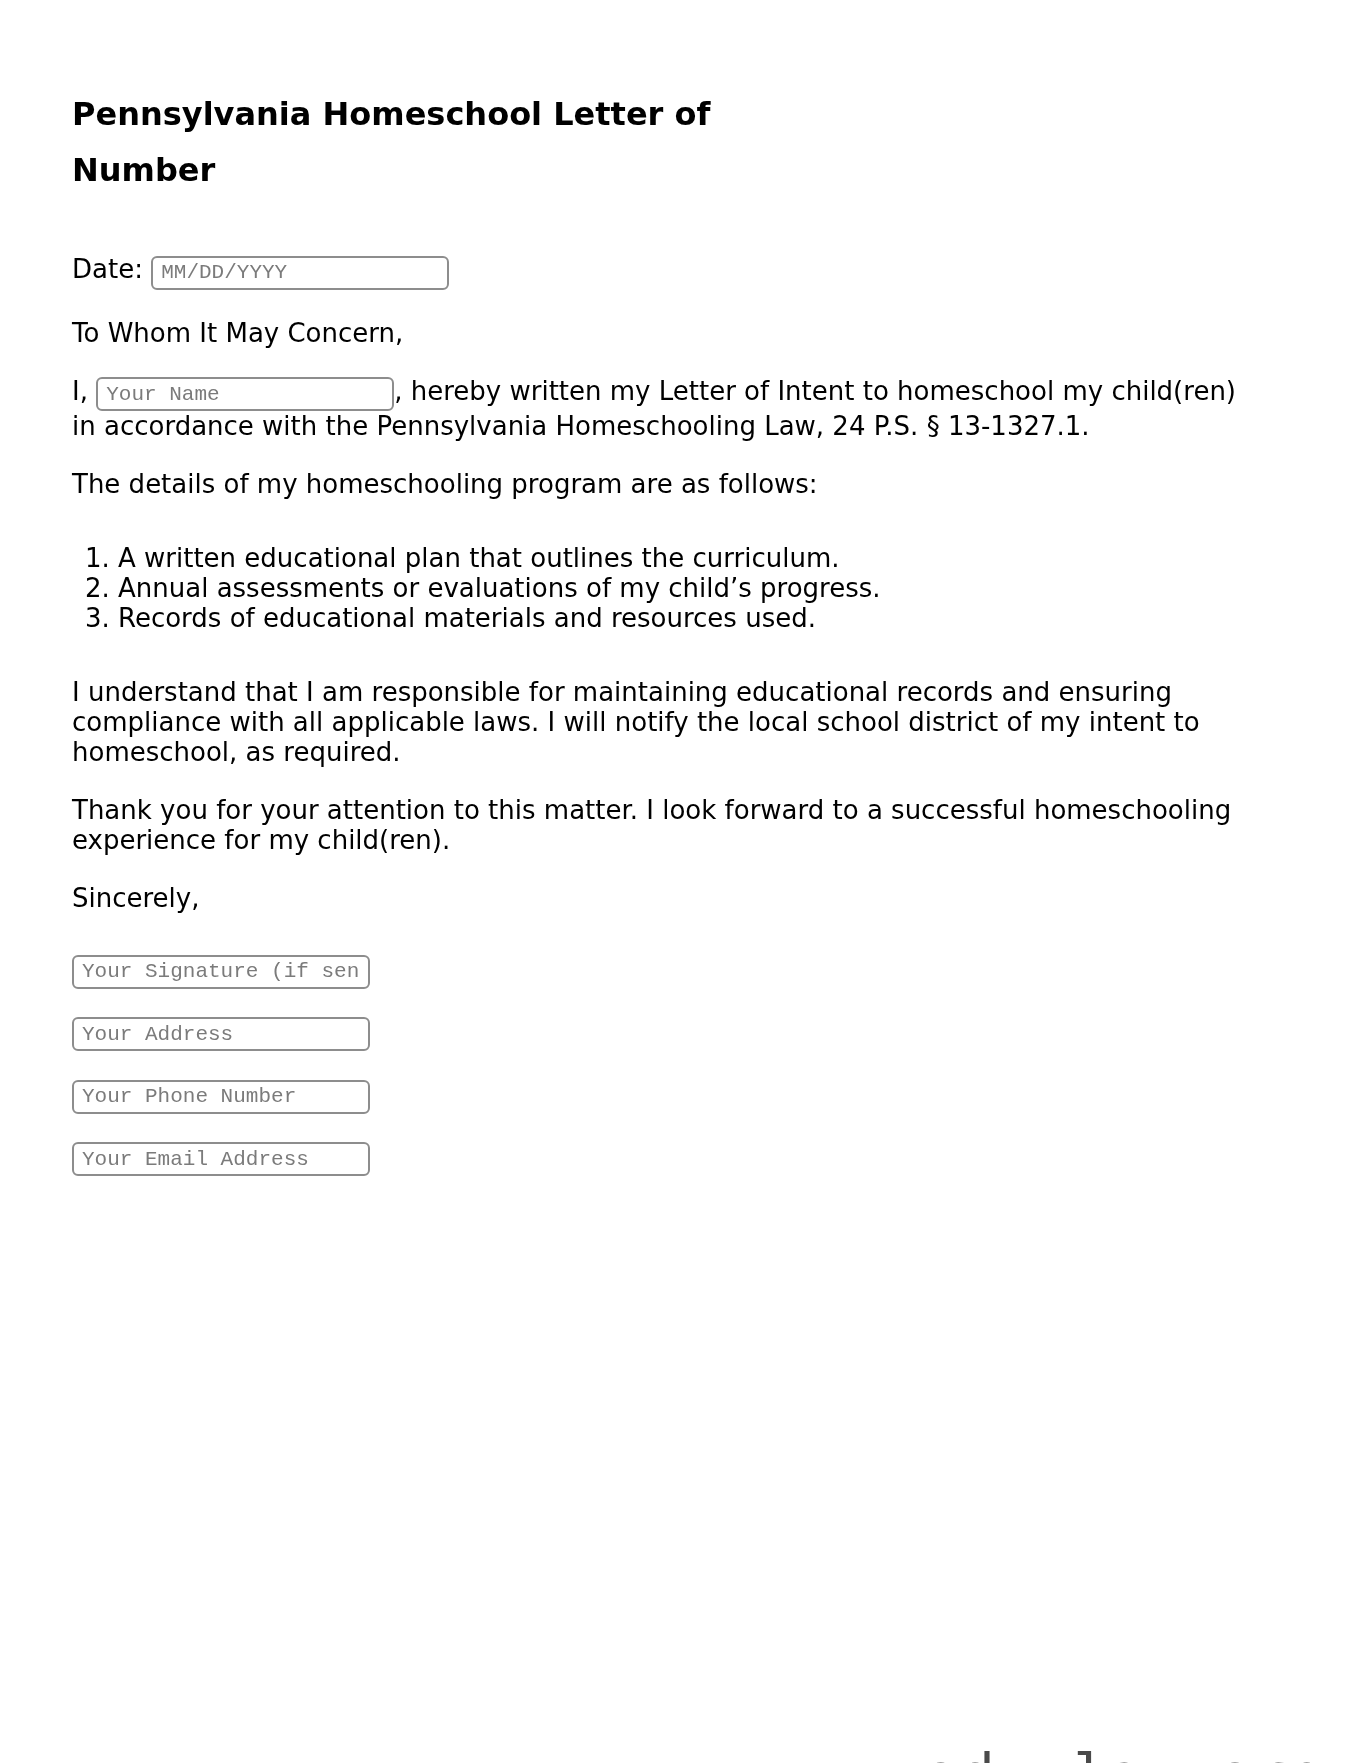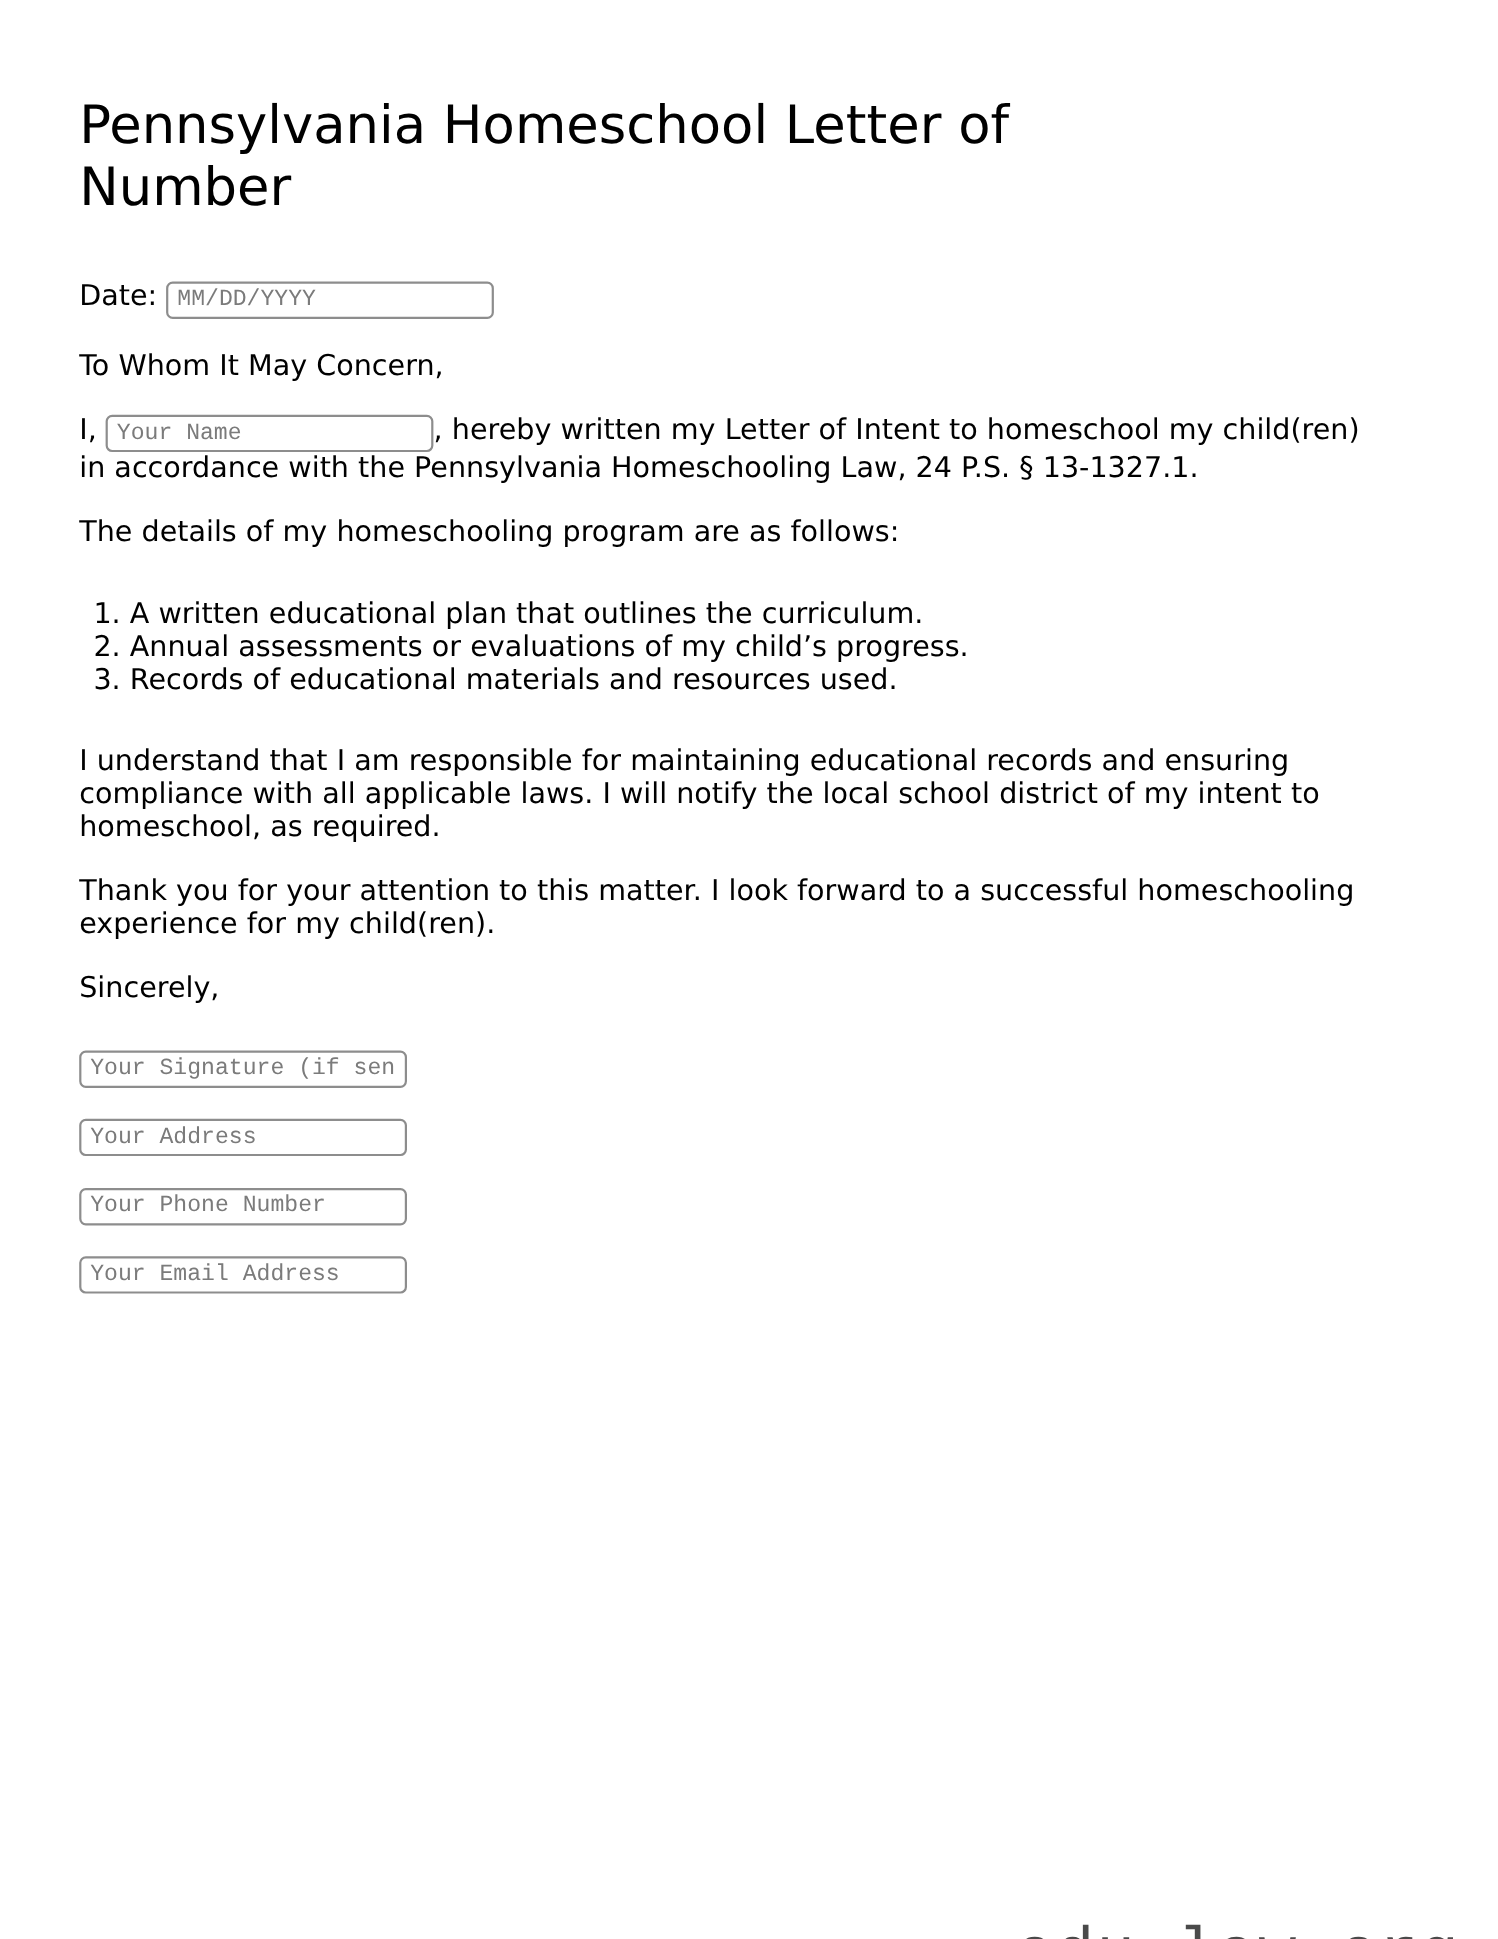--- a/index.html
+++ b/index.html
@@ -17,22 +17,22 @@
     overflow:hidden;
     font-family:"DejaVu Sans","Liberation Sans",sans-serif;
     font-size:26px;
     line-height:30px;
     color:var(--text);
   }
   .doc{
     margin:0 72px;
   }
   h1{
-    font-size:48px;
-    font-weight:400;
+    font-size:32px;
+    font-weight:700;
     line-height:56px;
     margin:86px 0 56px 0;
     color:var(--text);
   }
   p{margin:28px 0;}
   .field{
     font-family:Liberation Mono, monospace;
     font-size:21px;
     color:#222;
     background:#ffffff;

